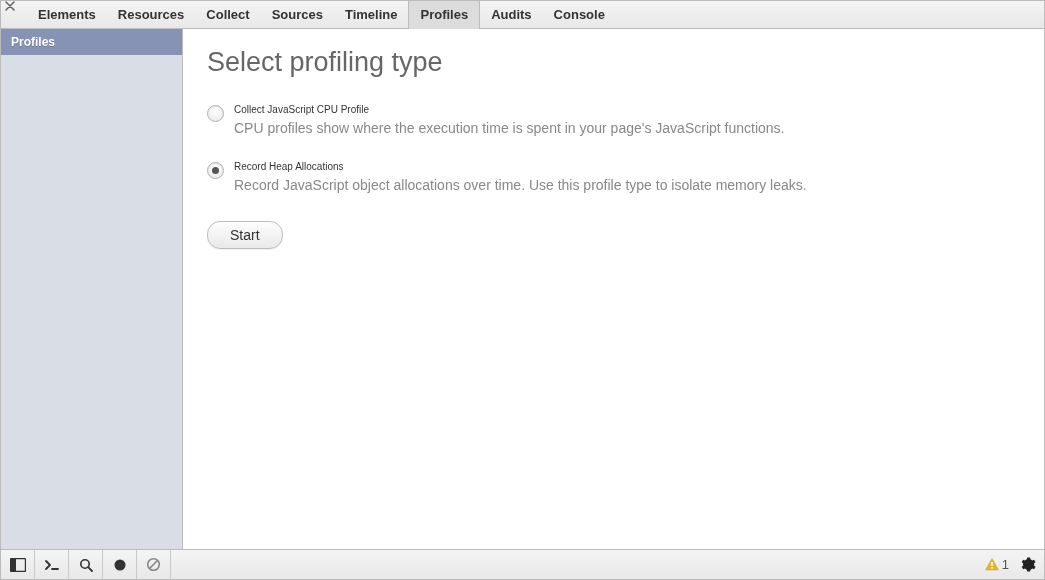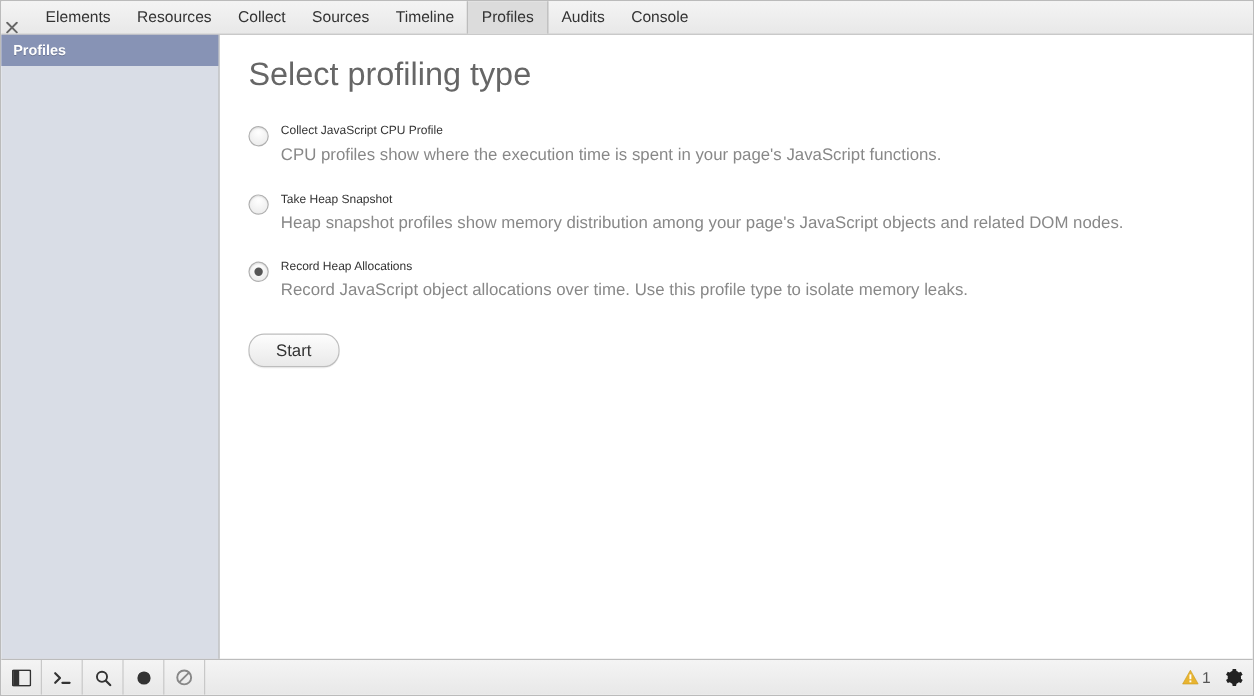--- a/index.html
+++ b/index.html
@@ -11,25 +11,26 @@
       display: flex;
       flex-direction: column;
       background: #fff;
       color: #222;
       overflow: hidden;
       border: 1px solid #bbb;
     }
     
     .topbar {
       display: flex;
-      align-items: flex-end;
+      align-items: flex-start;
       height: 28px;
       background: linear-gradient(#f4f4f4, #e8e8e8);
       border-bottom: 1px solid #bcbcbc;
       padding-left: 4px;
+      font-weight: bold;
     }
     .topbar .close-x {
       width: 22px;
       text-align: center;
       color: #666;
       cursor: pointer;
       font-size: 13px;
     }
     .topbar .tab {
       padding: 0 11px;
@@ -191,27 +192,20 @@
     <div class="heading">Select profiling type</div>
 
     <div class="option">
       <div class="radio"></div>
       <div class="option-text">
         <div class="option-label">Collect JavaScript CPU Profile</div>
         <div class="option-desc">CPU profiles show where the execution time is spent in your page's JavaScript functions.</div>
       </div>
     </div>
 
-    <div class="option">
-      <div class="radio"></div>
-      <div class="option-text">
-        <div class="option-label">Take Heap Snapshot</div>
-        <div class="option-desc">Heap snapshot profiles show memory distribution among your page's JavaScript objects and related DOM nodes.</div>
-      </div>
-    </div>
 
     <div class="option">
       <div class="radio selected"></div>
       <div class="option-text">
         <div class="option-label">Record Heap Allocations</div>
         <div class="option-desc">Record JavaScript object allocations over time. Use this profile type to isolate memory leaks.</div>
       </div>
     </div>
 
     <button class="start-btn">Start</button>

